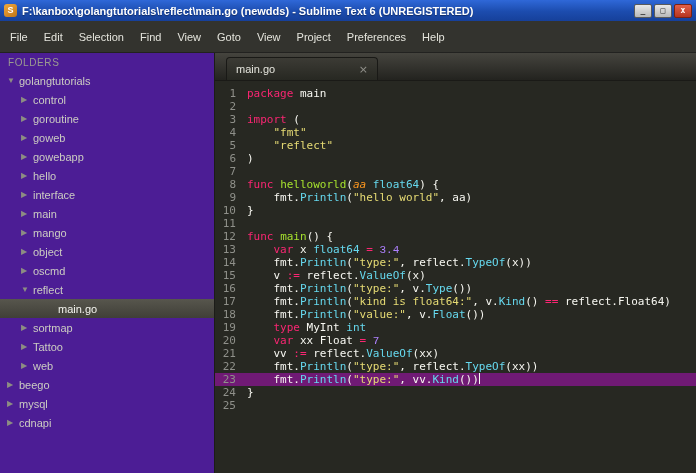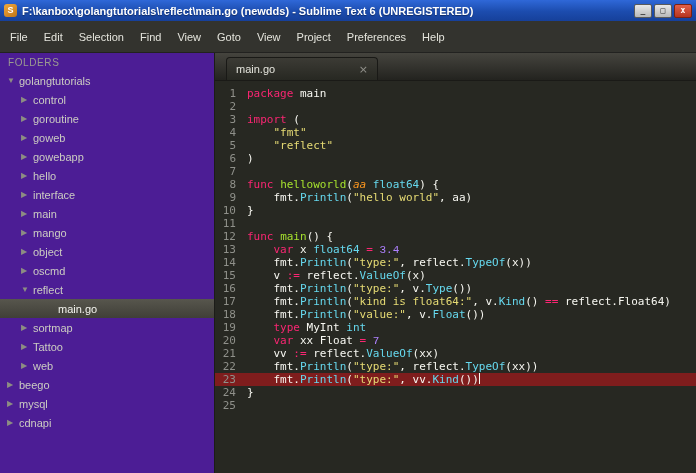--- a/index.html
+++ b/index.html
@@ -48,21 +48,21 @@
   .tabstrip { height:28px; flex:0 0 auto; background:linear-gradient(#45443e,#23231f);
               display:flex; align-items:flex-end; padding-left:11px; border-bottom:1px solid #1a1a17; }
   .tab { height:23px; width:152px; background:linear-gradient(#3c3b35,#272822);
          border:1px solid #191916; border-bottom:none; border-radius:4px 4px 0 0;
          display:flex; align-items:center; padding:0 9px; color:#e4e4dc;
          font:11px "Liberation Sans",sans-serif; cursor:default; }
   .tab-close { margin-left:auto; color:#90908a; font:11px "DejaVu Sans",sans-serif; }
 
   .code { flex:1; padding-top:6px; font:11px/13px "DejaVu Sans Mono",monospace; overflow:hidden; }
   .code-line { display:flex; height:13px; white-space:pre; }
-  .code-line.active { background:#7f1d1d; }
+  .code-line.active { background:#701a75; }
   .gutter { flex:0 0 32px; text-align:right; padding-right:11px; color:#8f908a; }
   .line-content { flex:1; color:#f8f8f2; }
 
   .tk-k  { color:#f92672; }
   .tk-o  { color:#f92672; }
   .tk-fn { color:#a6e22e; }
   .tk-t  { color:#66d9ef; }
   .tk-p  { color:#fd971f; font-style:italic; }
   .tk-s  { color:#e6db74; }
   .tk-n  { color:#ae81ff;font-family:Liberation Mono, monospace; }

